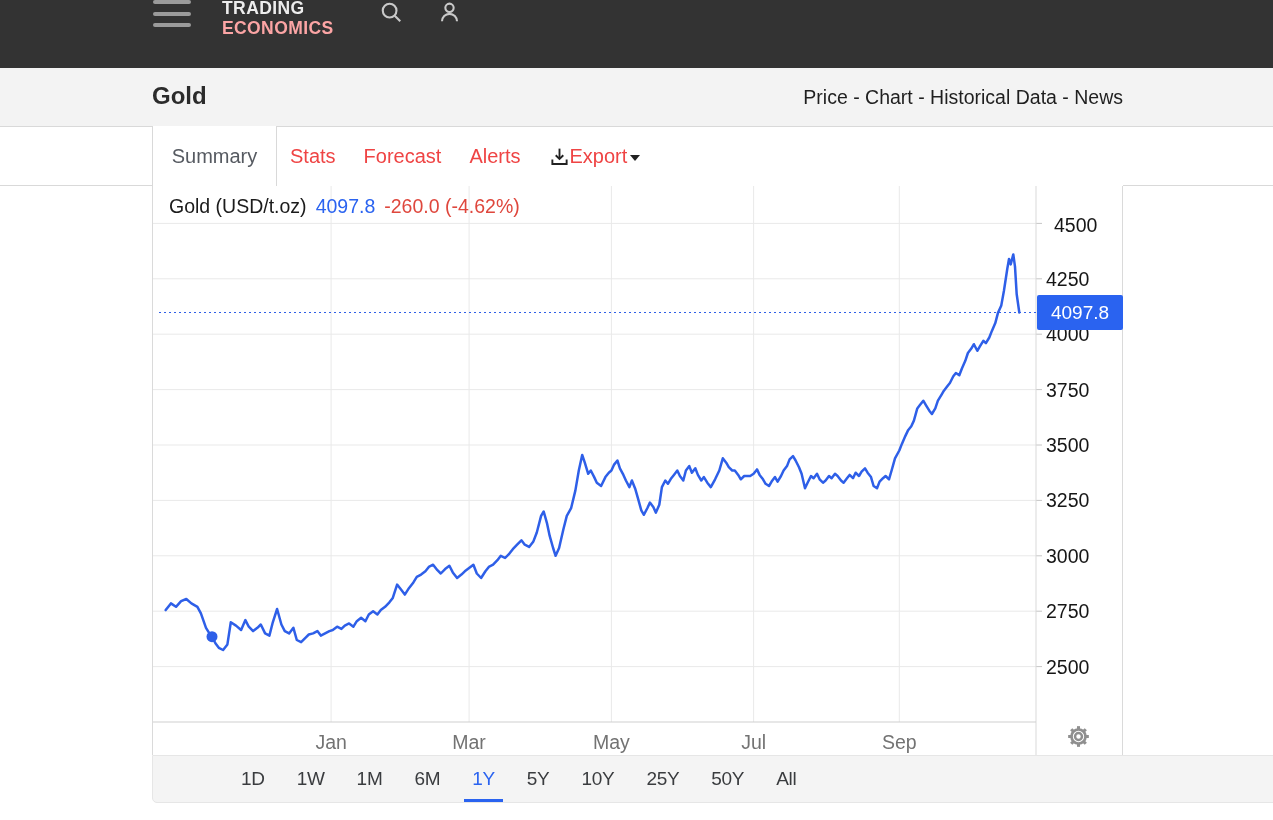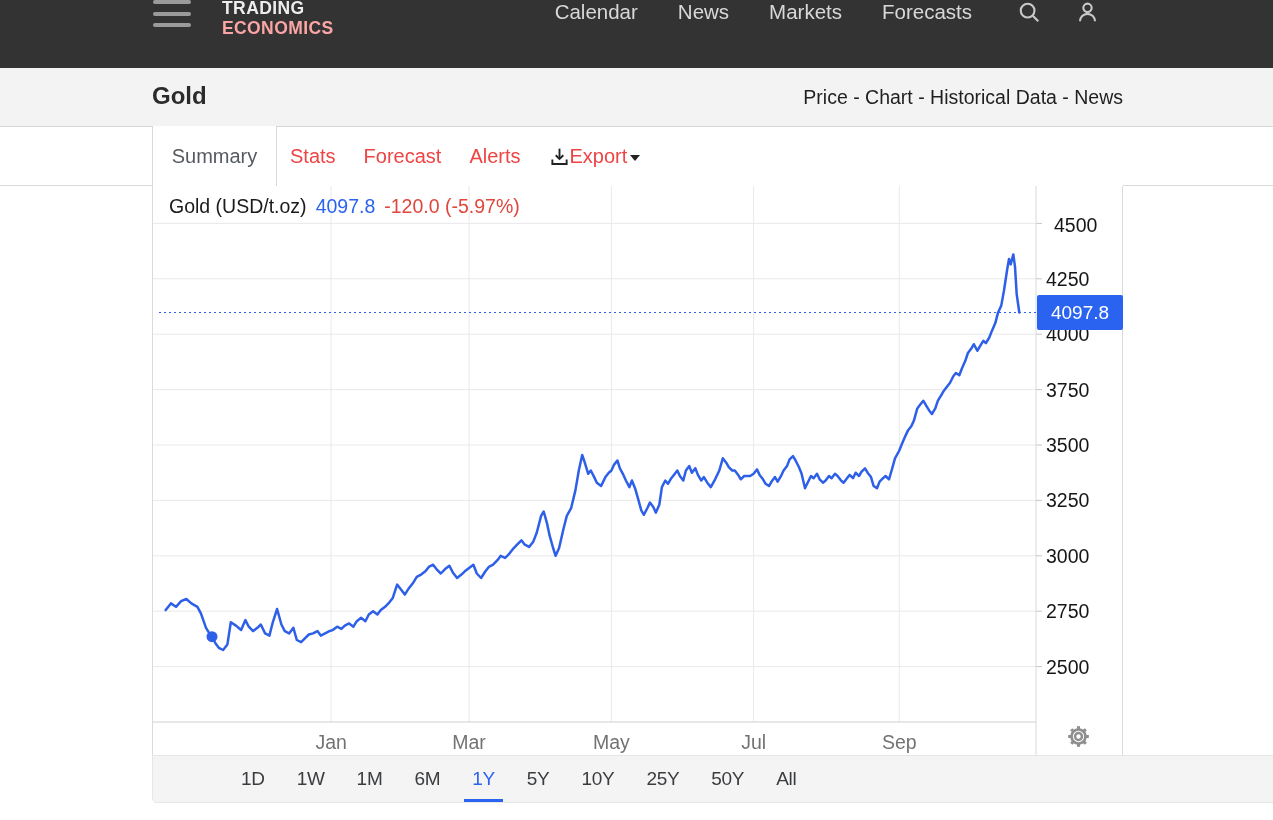--- a/index.html
+++ b/index.html
@@ -68,26 +68,20 @@
   <header class="navbar">
     <div class="hamburger">
         <span></span>
         <span></span>
         <span></span>
       </div>
     <div class="brand">
       <div class="l1">TRADING</div>
       <div class="l2">ECONOMICS</div>
     </div>
-    <nav class="navlinks">
-      <a>Calendar</a>
-      <a>News</a>
-      <a>Markets</a>
-      <a>Forecasts</a>
-    </nav>
     <div class="navicon">
       <svg width="25" height="25" viewBox="0 0 24 24" fill="none" stroke="#c9c9c9" stroke-width="2">
         <circle cx="10.2" cy="10.2" r="6.6"></circle>
           <line x1="15.1" y1="15.1" x2="20.4" y2="20.4"></line>
       </svg>
     </div>
     <div class="navicon person">
       <svg width="25" height="25" viewBox="0 0 24 24" fill="none" stroke="#c9c9c9" stroke-width="2">
         <circle cx="12" cy="7.5" r="4"></circle>
           <path d="M4.8 20.5 a7.2 7.2 0 0 1 14.4 0"></path>
@@ -149,21 +143,21 @@
         <line x1="883" y1="480.6" x2="889" y2="480.6" stroke="#c6c6c6" stroke-width="1"></line>
         <line x1="883" y1="0" x2="883" y2="569" stroke="#d9d9d9"></line>
         <line x1="0" y1="536" x2="883" y2="536" stroke="#cfcfcf"></line>
         <line x1="6" y1="126.5" x2="883" y2="126.5" stroke="#2e5fe8" stroke-width="1" stroke-dasharray="2 3"></line>
         <polyline points="12.7,424.1 17.9,417.4 23.0,420.8 28.1,415.2 33.3,413.0 38.4,417.4 44.4,420.8 47.9,427.4 53.0,441.8 56.4,447.4 59.0,450.7 62.4,457.3 65.8,461.8 70.1,464.0 74.4,458.4 77.8,436.3 83.0,439.6 88.1,444.0 92.4,434.1 95.8,440.7 100.1,445.1 104.4,441.8 107.8,438.5 112.1,447.4 116.4,449.6 119.8,436.3 124.1,423.0 128.4,438.5 131.8,445.1 136.1,447.4 140.4,441.8 143.8,454.0 148.1,456.2 152.4,451.8 155.8,448.5 160.1,447.4 164.4,445.1 167.8,449.6 172.1,447.4 176.4,445.1 179.8,444.0 184.1,440.7 188.4,442.9 191.8,439.6 196.1,437.4 200.4,440.7 203.8,435.2 208.1,431.8 212.4,435.2 215.8,428.5 220.1,425.2 224.4,428.5 227.8,424.1 232.1,420.8 236.4,416.3 239.8,411.9 244.1,398.6 248.4,404.1 251.8,408.6 256.1,401.9 260.4,396.4 263.8,390.9 268.1,388.6 272.4,385.3 275.8,380.9 280.1,378.7 284.4,384.2 287.8,387.5 292.1,383.1 296.4,379.8 299.8,386.4 304.1,392.0 308.4,388.6 311.8,385.3 316.1,382.0 320.4,378.7 323.8,387.5 328.1,392.0 332.4,385.3 335.8,380.9 340.1,378.7 344.4,374.2 347.8,369.8 352.1,372.0 356.4,367.6 359.8,363.2 364.1,358.7 368.4,354.3 371.8,358.7 376.1,360.9 380.4,355.4 383.8,346.5 388.1,329.9 390.7,325.5 394.1,337.7 396.7,349.9 400.1,362.0 402.6,369.8 406.1,362.0 410.4,343.2 413.8,329.9 418.1,322.2 422.4,304.4 425.8,284.5 429.2,269.0 431.8,276.7 435.2,287.8 437.8,284.5 441.2,291.1 443.8,296.7 448.1,300.0 452.4,291.1 455.8,286.7 458.4,284.5 460.9,278.9 464.4,274.5 466.9,282.3 470.4,288.9 472.9,294.5 476.4,301.1 478.9,294.5 482.4,303.3 484.9,312.2 488.3,324.4 490.9,328.8 494.3,322.2 496.9,316.6 500.3,321.0 502.9,326.6 506.3,318.8 508.9,301.1 512.3,294.5 514.9,297.8 518.3,292.2 520.9,288.9 524.3,284.5 526.9,290.0 530.3,294.5 532.9,284.5 536.3,280.1 538.9,286.7 542.3,282.3 544.9,288.9 548.3,294.5 550.9,291.1 554.3,296.7 557.8,301.1 562.1,293.3 566.3,284.5 569.8,272.3 573.2,276.7 575.8,281.2 579.2,284.5 581.8,284.5 585.2,288.9 587.8,293.3 591.2,290.0 593.8,290.0 597.2,290.0 600.6,287.8 604.0,283.4 606.6,288.9 610.0,293.3 612.6,297.8 616.0,300.0 618.6,295.6 622.0,291.1 624.6,295.6 628.0,290.0 630.6,284.5 634.0,280.1 636.6,273.4 640.0,270.1 642.6,274.5 646.0,281.2 648.6,287.8 652.0,302.2 654.6,296.7 658.0,290.0 660.6,292.2 664.0,287.8 666.6,293.3 670.0,296.7 672.6,294.5 676.0,290.0 678.6,292.2 682.0,287.8 684.6,290.0 688.0,294.5 690.6,296.7 694.0,292.2 696.6,288.9 700.0,292.2 702.6,286.7 706.0,290.0 708.6,285.6 712.0,282.3 714.6,286.7 718.0,291.1 720.6,300.0 724.0,302.2 726.6,295.6 730.0,292.2 732.6,290.0 736.0,293.3 738.6,284.5 742.0,272.3 746.3,264.5 748.9,257.9 752.3,250.1 754.9,244.6 758.3,240.2 760.9,234.6 764.3,222.4 766.9,219.1 770.3,214.7 772.9,219.1 776.3,224.7 778.9,228.0 782.3,222.4 784.9,214.7 788.3,209.1 790.9,204.7 794.3,200.3 796.9,197.0 800.3,190.3 802.9,187.0 806.3,189.2 808.9,182.5 812.3,174.8 814.9,167.0 818.3,162.6 820.9,158.2 824.3,164.8 826.9,160.4 830.3,154.8 832.9,157.1 836.3,151.5 838.9,144.9 842.3,137.1 844.9,127.1 848.3,119.4 850.9,105.0 854.3,82.8 856.0,72.9 857.7,78.4 860.3,68.4 862.0,80.6 863.7,108.3 866.3,126.5" fill="none" stroke="#2e5fe8" stroke-width="2.5" stroke-linejoin="round" stroke-linecap="round"></polyline>
         <circle cx="59.0" cy="450.7" r="5.5" fill="#2e5fe8"></circle>
       </svg>
     <div class="chart-title">
       <span>Gold (USD/t.oz)</span>
       <span class="px">4097.8</span>
-      <span class="chg">-120.0 (-5.97%)</span>
+      <span class="chg">-260.0 (-4.62%)</span>
     </div>
     <div class="price-badge" id="price-badge" style="top: 109.028px;">4097.8</div>
     <div class="gear">
       <svg width="23" height="23" viewBox="0 0 24 24" fill="none" stroke="#8f8f8f" stroke-width="2.6">
         <circle cx="12" cy="12" r="3.6"></circle>
         <circle cx="12" cy="12" r="7.3" stroke-width="2.8"></circle>
         <g stroke-width="3.2">
           <line x1="19.2" y1="12" x2="22.8" y2="12"></line>
           <line x1="17.1" y1="17.1" x2="19.6" y2="19.6"></line>
           <line x1="12" y1="19.2" x2="12" y2="22.8"></line>

